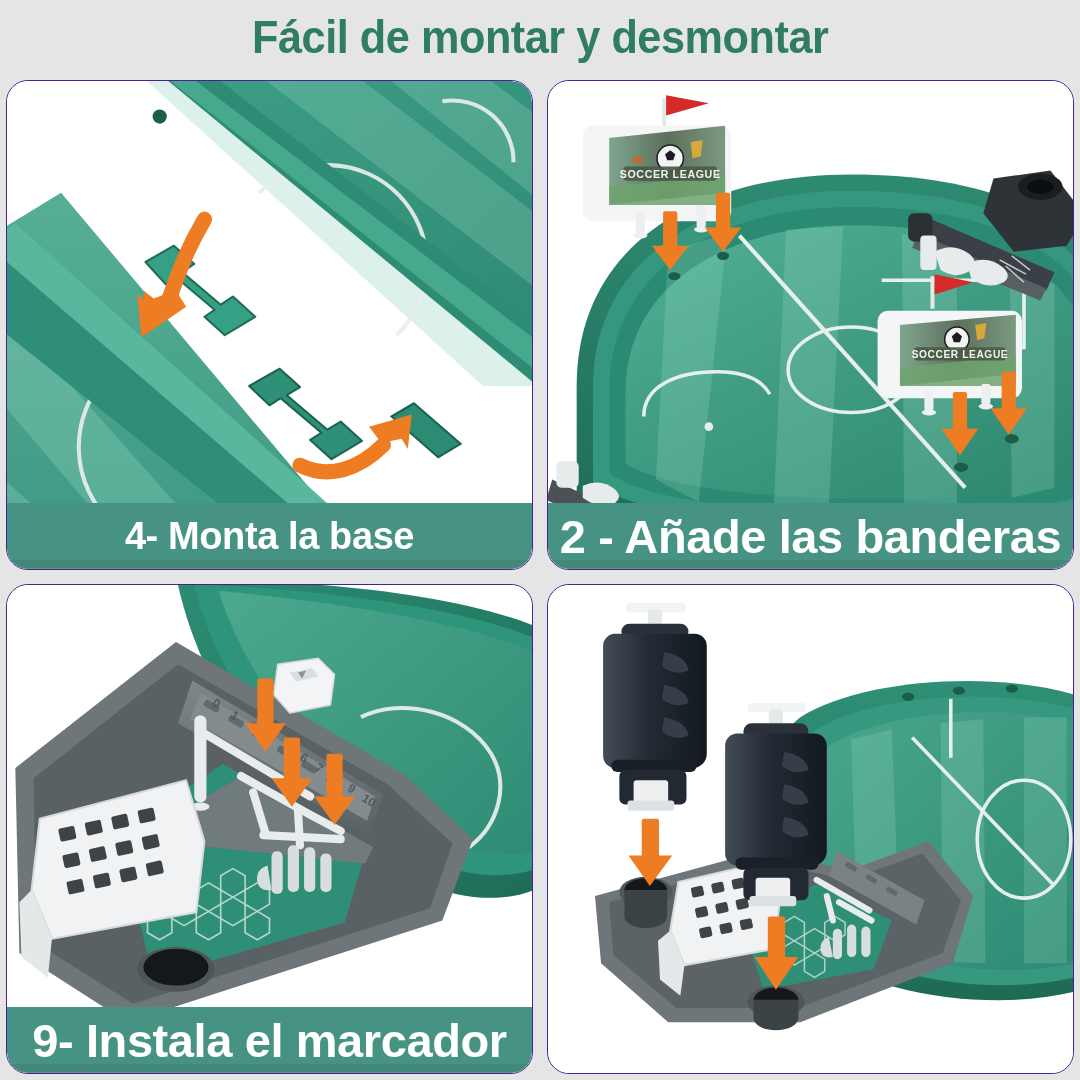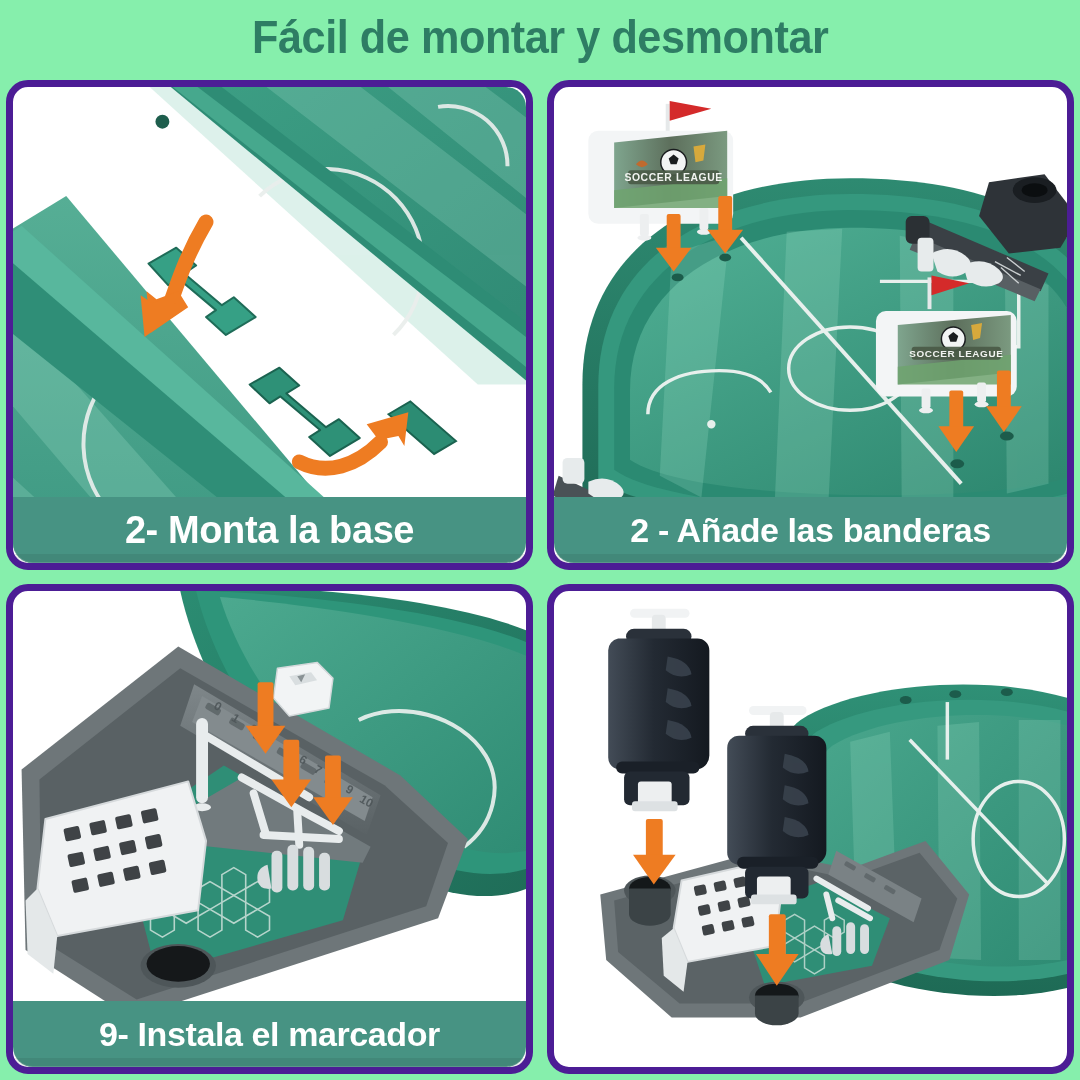--- a/index.html
+++ b/index.html
@@ -13,21 +13,21 @@
     height: 1080px;
     overflow: hidden;
     font-family: "Liberation Sans", sans-serif;
     -webkit-font-smoothing: antialiased;
   }
 
   .page {
     position: relative;
     width: 1080px;
     height: 1080px;
-    background: #86efac;
+    background: #e5e5e5;
   }
 
   
   .title-bar {
     position: absolute;
     left: 0;
     top: 8px;
     width: 1080px;
     height: 56px;
     display: flex;
@@ -54,21 +54,21 @@
     height: 994px;
     display: grid;
     grid-template-columns: 1fr 1fr;
     grid-template-rows: 1fr 1fr;
     column-gap: 14px;
     row-gap: 14px;
   }
 
   .panel {
     position: relative;
-    border: 7px solid #4c1d95;
+    border: 1px solid #4c1d95;
     border-radius: 22px;
     overflow: hidden;
     background: #ffffff;
     box-sizing: border-box;
     text-decoration: underline;
   }
 
   .photo {
     position: absolute;
     left: 0; top: 0; right: 0; bottom: 0;
@@ -102,21 +102,21 @@
   .caption-text {
     position: relative;
     z-index: 2;
     color: #ffffff;
     font-size: 38px;
     font-weight: bold;
     letter-spacing: -0.4px;
     white-space: nowrap;
     line-height: 1;
   }
-  .cap-narrow .caption-text { font-size: 34px; }
+  .cap-narrow .caption-text { font-size: 47px; }
 </style>
 </head>
 <body>
 
 <div class="page">
 
   <div class="title-bar">
     <div class="title-text">Fácil de montar y desmontar</div>
   </div>
 
@@ -191,21 +191,21 @@
             </g>
 
             <g>
               <path d="M290,378 C318,392 348,382 372,358" stroke="#EE7C22" stroke-width="15" fill="none" stroke-linecap="round"></path>
               <polygon points="400,328 358,340 370,356 390,352 396,362" fill="#EE7C22"></polygon>
             </g>
           </g>
         </svg>
       </div>
       <div class="caption">
-        <span class="caption-text">2- Monta la base</span>
+        <span class="caption-text">4- Monta la base</span>
       </div>
     </div>
 
     <div class="panel">
       <div class="photo">
         <svg viewBox="0 0 520 480" preserveAspectRatio="xMidYMid slice">
           <defs>
             <linearGradient id="g2field" x1="0.1" y1="0" x2="0.9" y2="1">
               <stop offset="0" stop-color="#4FAE93"></stop>
                 <stop offset="1" stop-color="#2E8870"></stop>

